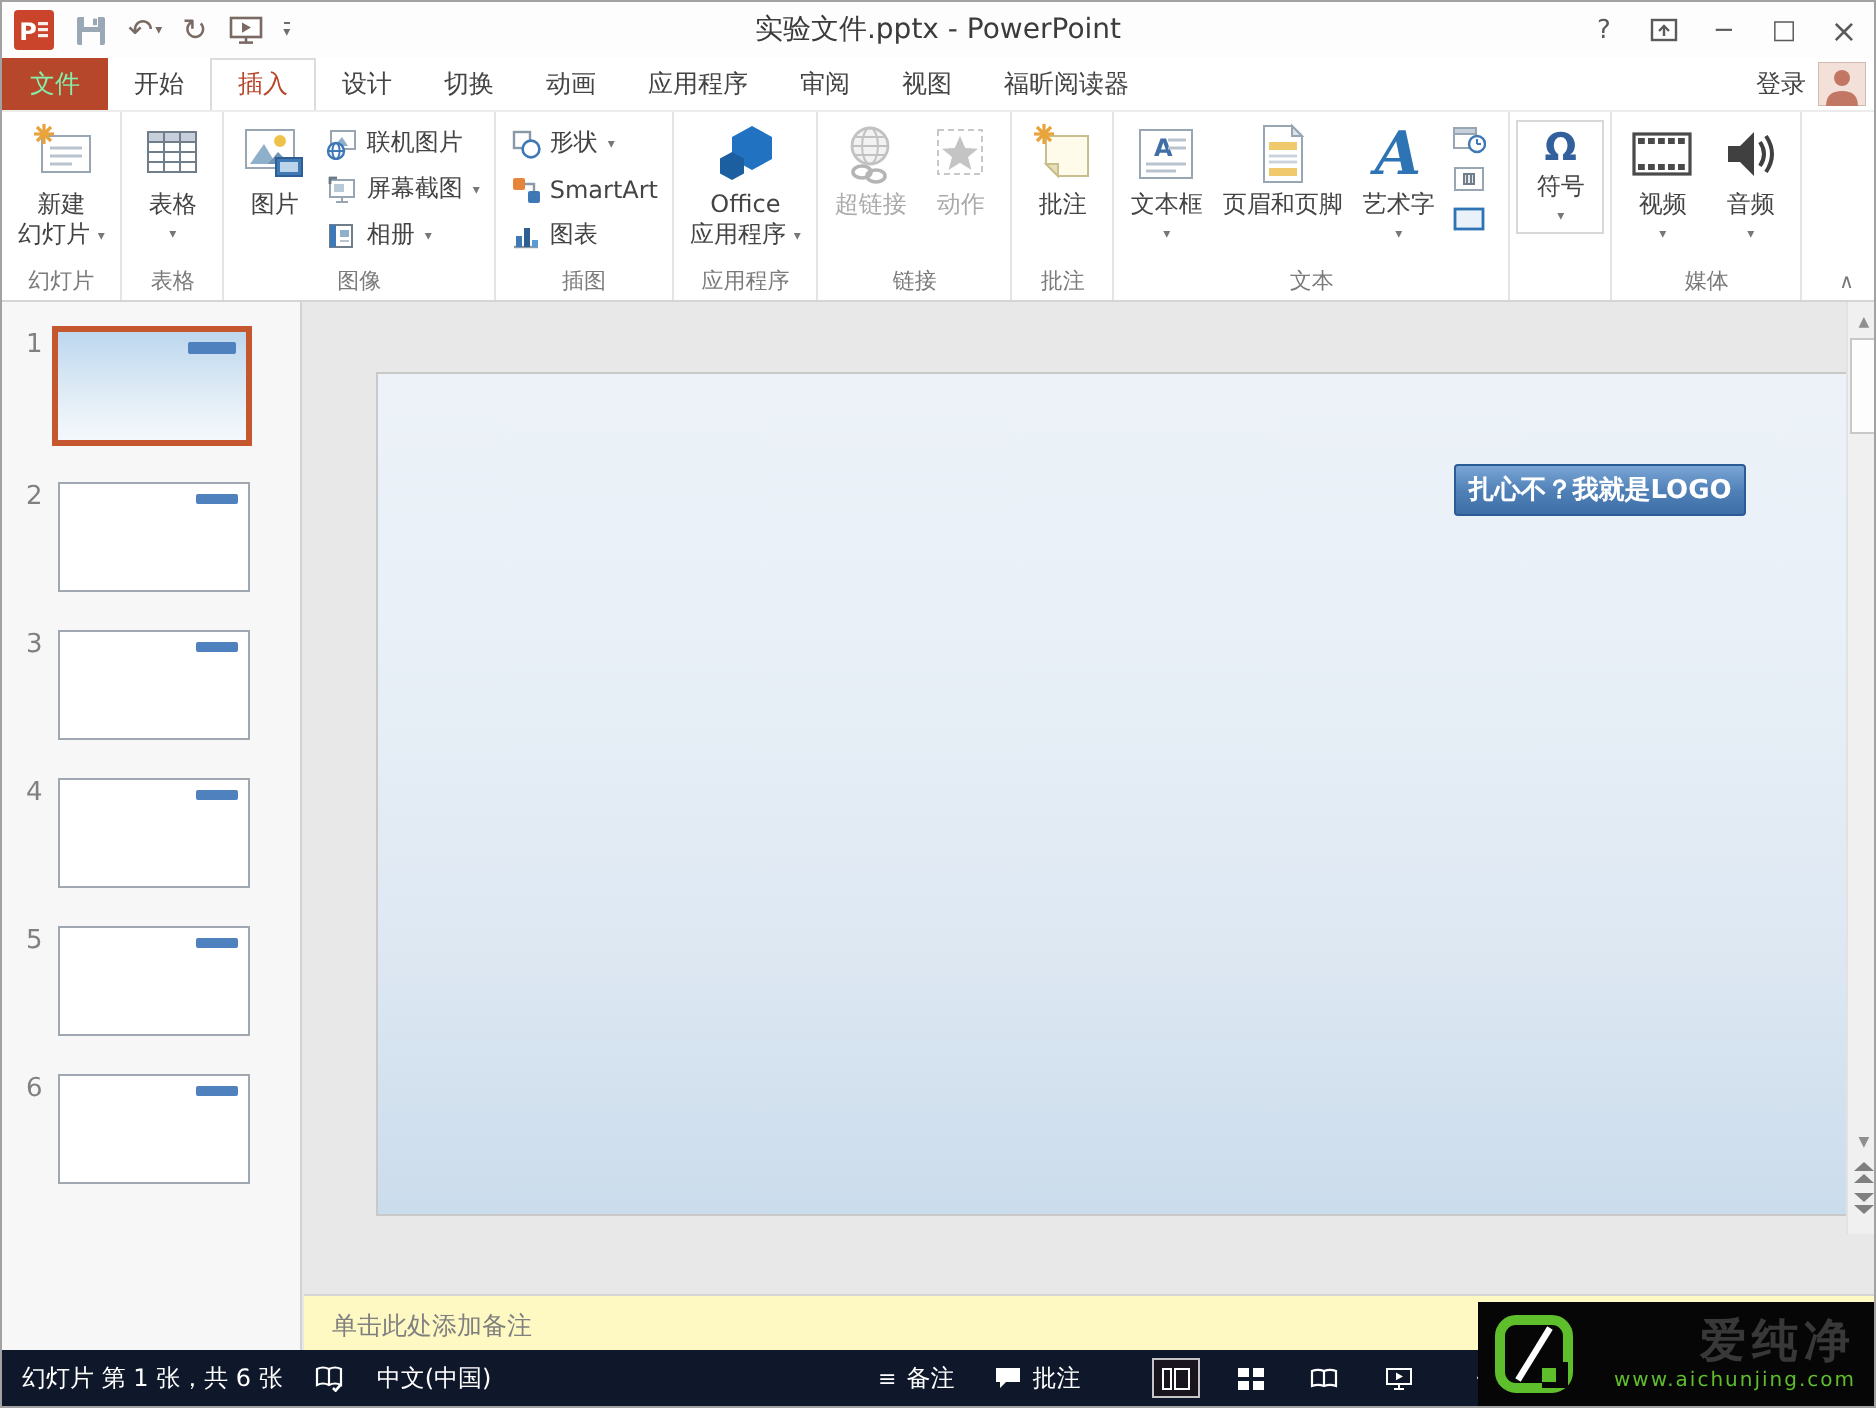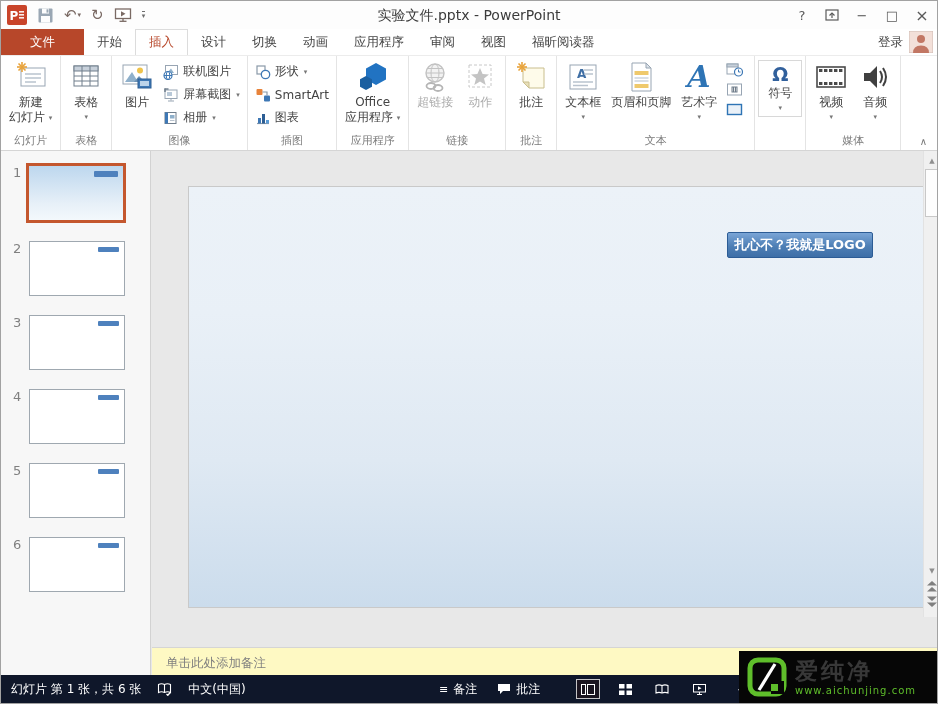--- a/index.html
+++ b/index.html
@@ -14,21 +14,21 @@
   .qat-glyph { font-size:15px; line-height:15px; color:#7A6A64; }
   .qat-dd { font-size:7px; color:#7A6A64; margin-left:1px; }
   .title-text { position:absolute; left:0; right:0; top:0; height:28px; line-height:28px; text-align:center; font-size:14px; color:#3B3B3B; pointer-events:none; }
   .win-controls { position:absolute; right:0; top:0; height:28px; display:flex; align-items:center; }
   .win-btn { width:30px; height:24px; display:flex; align-items:center; justify-content:center; color:#5A5A5A; font-size:13px; }
   .win-btn.close { font-size:16px; }
 
   
   .tabrow { position:absolute; top:28px; left:0; right:0; height:26px; background:#FFFFFF; display:flex; align-items:stretch; z-index:5; }
   .tab { padding:0 13px; line-height:25px; font-size:12.5px; color:#444; }
-  .tab.file { background:#B7472A; color:#ffffff; padding:0 29px; }
+  .tab.file { background:#B7472A; color:#86efac; padding:0 14px; }
   .tab.active { color:#B7472A; background:#fff; border:1px solid #DCDCDC; border-bottom:none; line-height:23px; }
   .signin-area { position:absolute; right:4px; top:0; height:26px; display:flex; align-items:center; gap:6px; }
   .signin-label { font-size:12.5px; color:#444;margin-left:16px; }
 
   
   .ribbon { position:absolute; top:54px; left:0; right:0; height:96px; background:#fff; border-bottom:1px solid #D5D5D5; border-top:1px solid #ECECEC; display:flex; align-items:stretch; }
   .rgroup { position:relative; border-right:1px solid #E4E4E4; padding:2px 3px 16px 3px; display:flex; align-items:flex-start; }
   .rgroup-label { position:absolute; left:0; right:0; bottom:2px; text-align:center; font-size:11px; color:#7B7B7B; white-space:nowrap; }
   .bigbtn { display:flex; flex-direction:column; align-items:center; padding:3px 5px 0 5px; font-size:12px; color:#444; line-height:15px; text-align:center; min-width:44px; }
   .bigbtn .ic { margin-bottom:2px; }
@@ -75,21 +75,21 @@
   .sb-right { position:absolute; left:438px; top:0; height:28px; display:flex; align-items:center; gap:20px; }
   .view-btns { display:flex; align-items:center; gap:13px; margin-left:16px; }
   .view-btn { width:24px; height:20px; display:flex; align-items:center; justify-content:center; }
   .view-btn.active { background:rgba(60,10,0,0.25); border:1px solid rgba(255,255,255,0.75); }
   .zoom-minus { font-size:13px; margin-left:6px; }
   .notes-glyph { font-size:11px; }
 
   
   .watermark { position:absolute; right:0; bottom:0; width:198px; height:52px; background:#060606; z-index:50; display:flex; align-items:center; }
   .wm-logo { margin-left:8px; flex:none; }
-  .wm-texts { margin-left:8px; display:flex; flex-direction:column; }
+  .wm-texts { margin-left:20px; display:flex; flex-direction:column;text-align:right; }
   .wm-brand { font-size:23px; font-weight:bold; color:#383838; letter-spacing:3px; line-height:26px; }
   .wm-url { font-size:10px; font-weight:normal; color:#5FBE2B; letter-spacing:1px; margin-top:1px; }
 </style>
 </head>
 <body>
 
 <div class="window">
 
   <div class="titlebar">
     <div class="qat">

